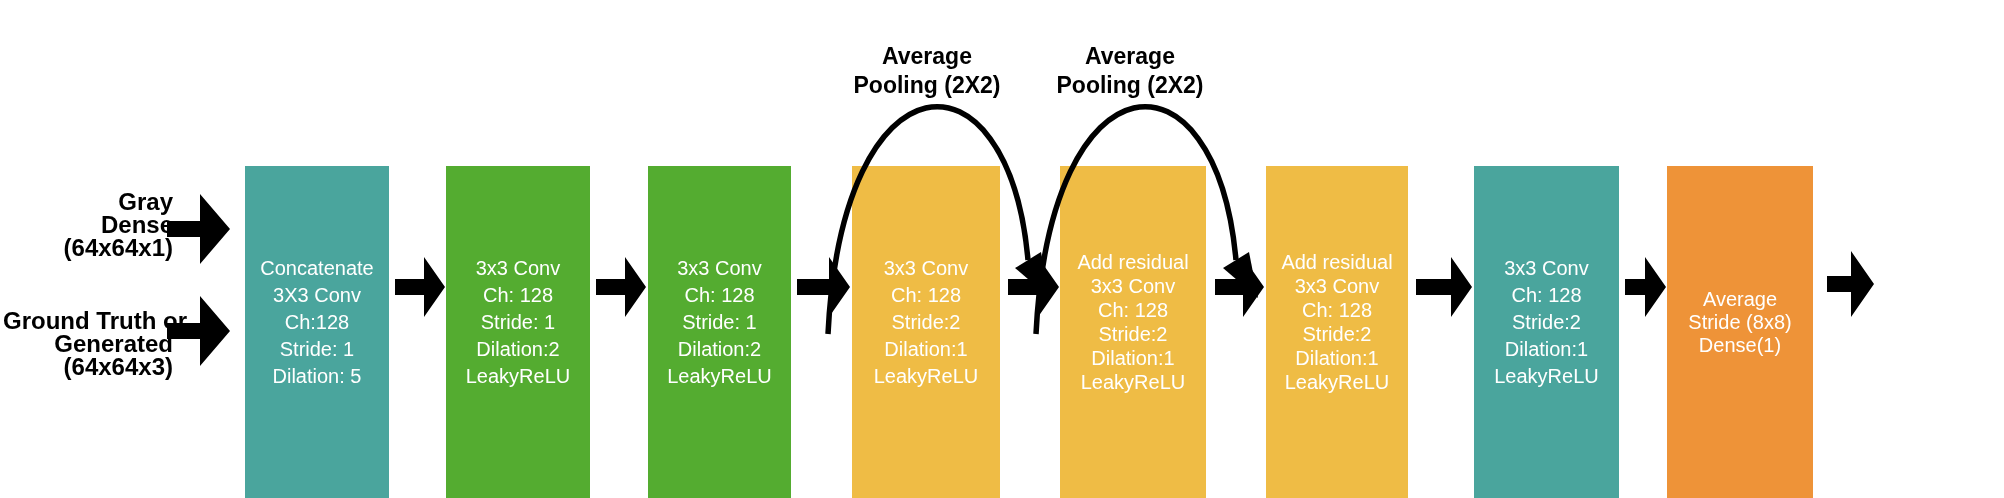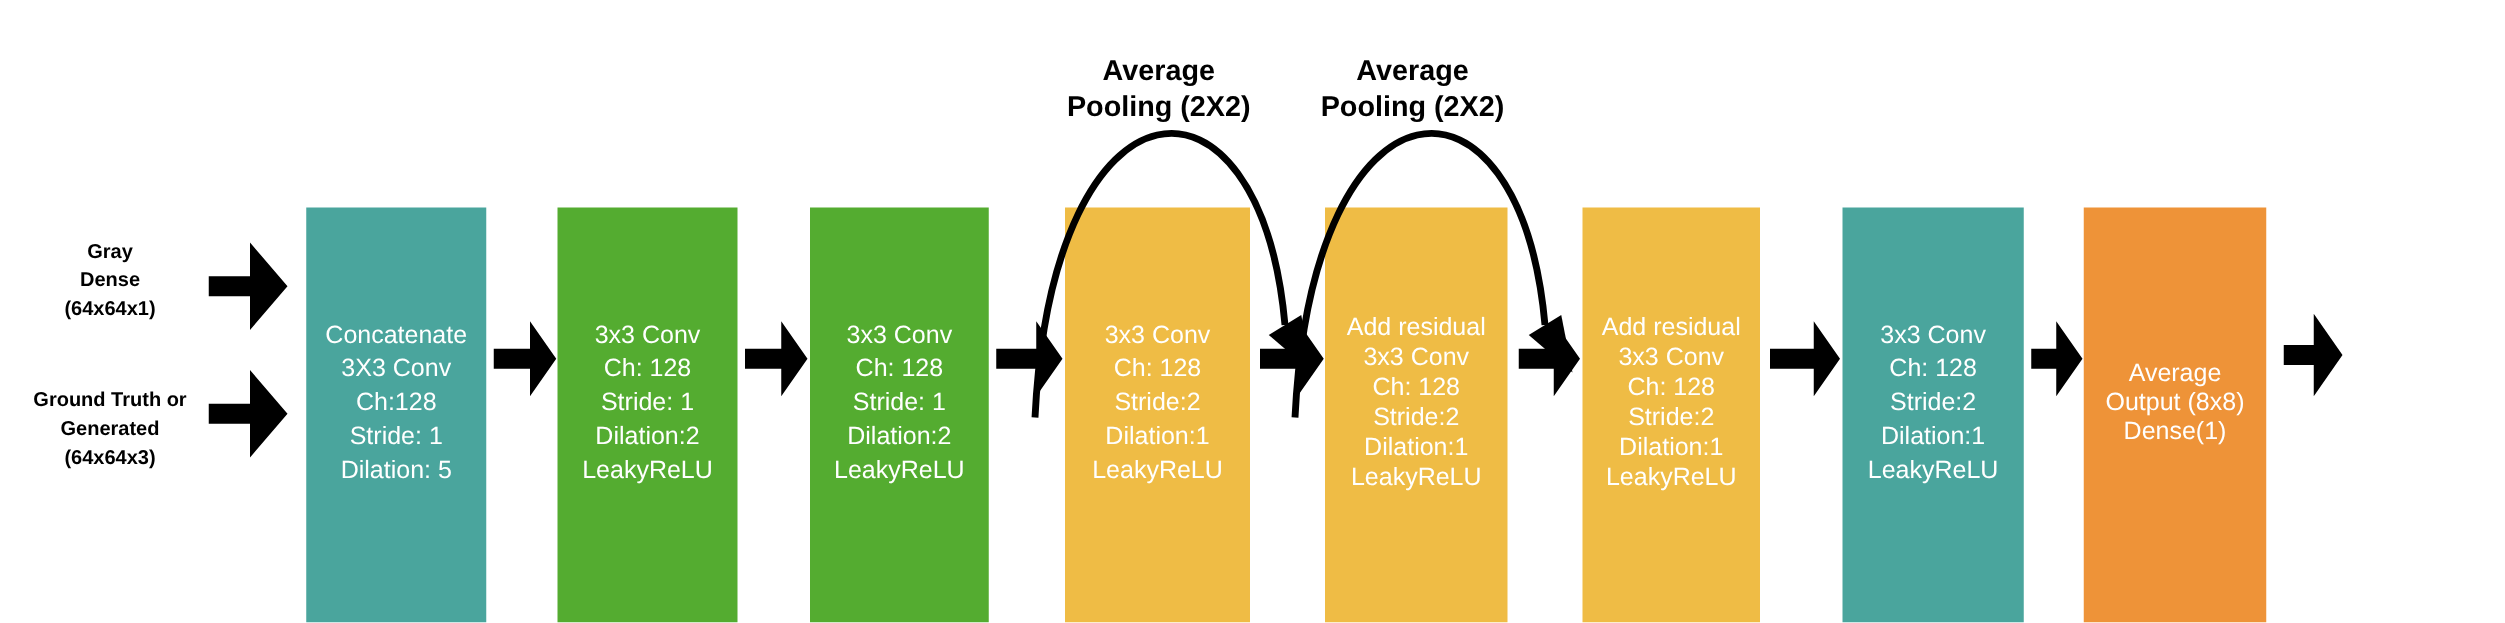--- a/index.html
+++ b/index.html
@@ -32,23 +32,23 @@
   .b3 { left: 648px;  width: 143px; }
   .b4 { left: 852px;  width: 148px; }
   .b5 { left: 1060px; width: 146px; line-height: 24px; }
   .b6 { left: 1266px; width: 142px; line-height: 24px; }
   .b7 { left: 1474px; width: 145px; }
   .b8 { left: 1667px; width: 146px; line-height: 23px; }
   .side-label {
     position: absolute;
     color: #000000;
     font-weight: bold;
-    font-size: 16px;
+    font-size: 24px;
     line-height: 23px;
-    text-align: center;
+    text-align: right;
     white-space: nowrap;
   }
   .input-label-1 { left: 3px; top: 190px; width: 170px; }
   .input-label-2 { left: 3px; top: 309px; width: 170px; }
   .output-label  { left: 1880px; top: 258px; width: 112px; }
   .pool-label {
     position: absolute;
     top: 42px;
     width: 204px;
     color: #000000;
@@ -139,21 +139,21 @@
   </div>
   <div class="block b7" style="background-color: rgb(74, 165, 157);">
     <div>3x3 Conv</div>
     <div>Ch: 128</div>
     <div>Stride:2</div>
     <div>Dilation:1</div>
     <div>LeakyReLU</div>
   </div>
   <div class="block b8" style="background-color: rgb(238, 147, 56);">
     <div>Average</div>
-    <div>Output (8x8)</div>
+    <div>Stride (8x8)</div>
     <div>Dense(1)</div>
   </div>
 
   <svg class="arrow-layer" viewBox="0 0 2004 498" xmlns="http://www.w3.org/2000/svg">
 
     <polygon points="167,221 200,221 200,194 230,229 200,264 200,237 167,237" fill="#000000"></polygon>
     <polygon points="167,323 200,323 200,296 230,331 200,366 200,339 167,339" fill="#000000"></polygon>
 
     <polygon points="395,279 424,279 424,257 445,287 424,317 424,295 395,295" fill="#000000"></polygon>
     <polygon points="596,279 625,279 625,257 646,287 625,317 625,295 596,295" fill="#000000"></polygon>

